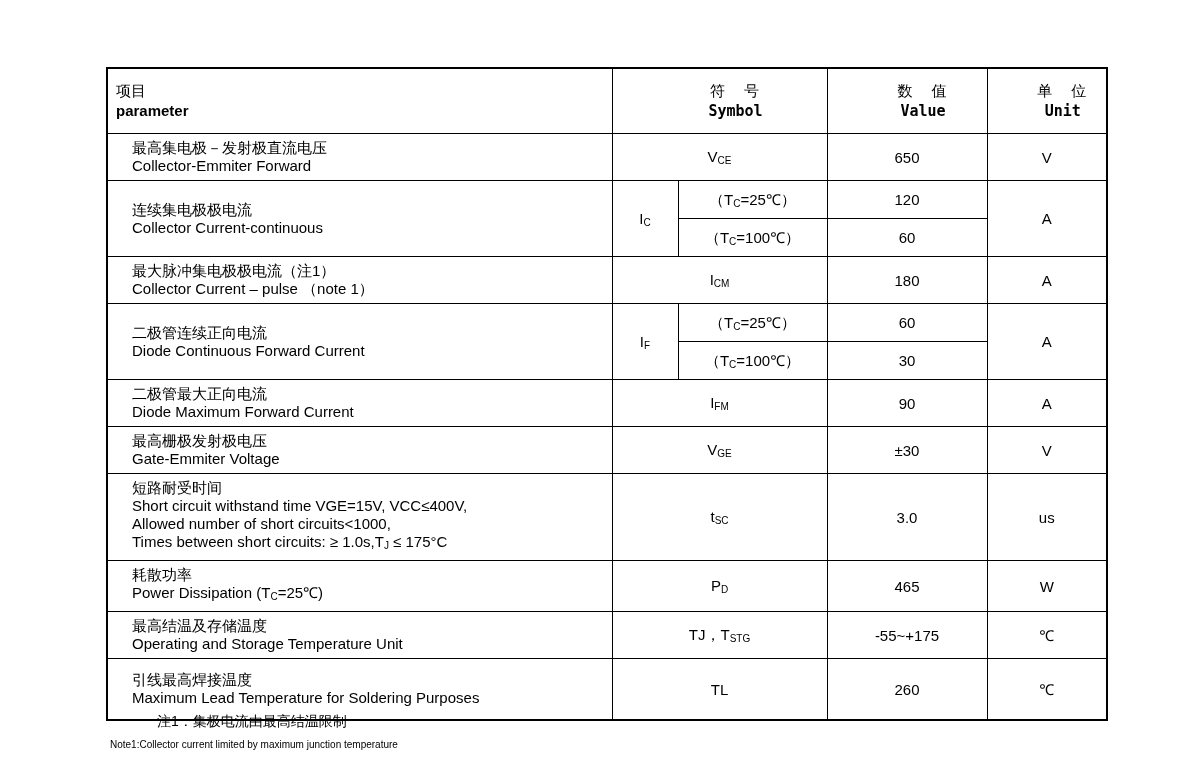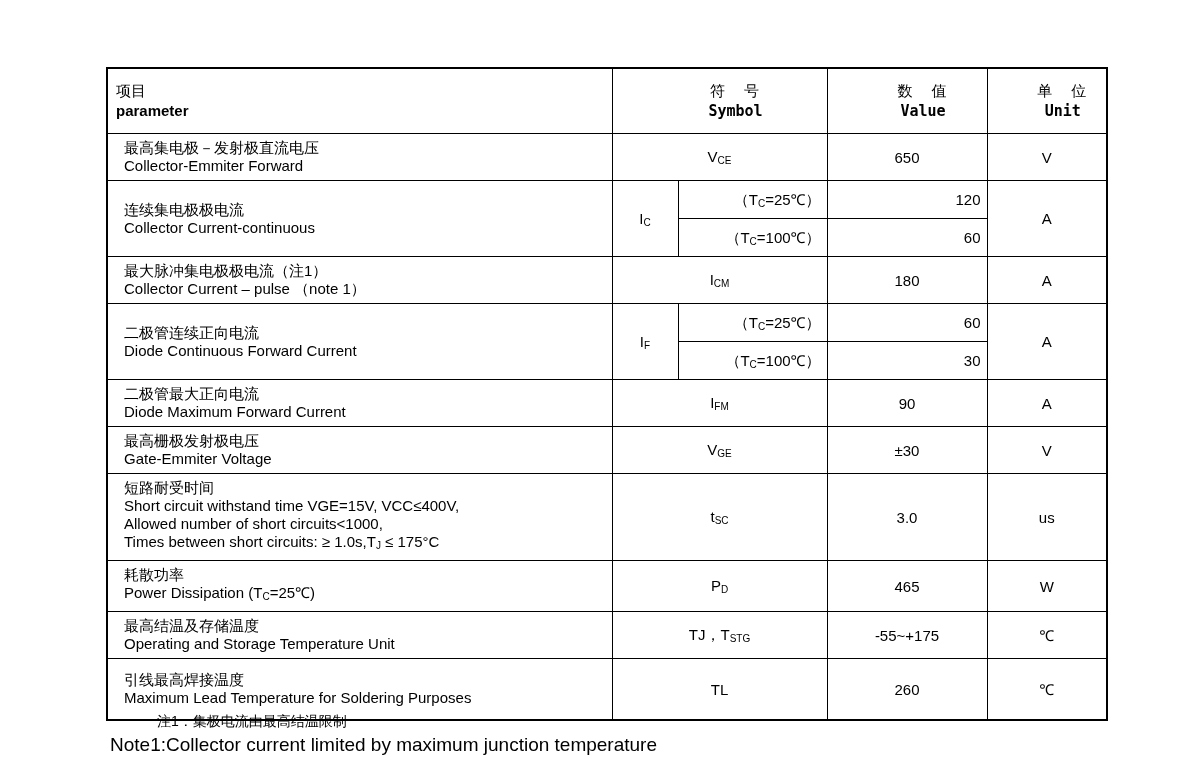--- a/index.html
+++ b/index.html
@@ -54,35 +54,35 @@
     font-family: "DejaVu Sans Mono", monospace;
   }
   thead th.param .hen { font-family: "Liberation Sans", sans-serif; }
   thead th:not(.param) { text-align: center; padding-left: 36px; }
   thead th:not(.param) .hzh { letter-spacing: 2px; }
 
   
   tbody td { font-size: 15px; padding: 5px 6px; }
   tbody td.param {
     text-align: left;
-    padding: 5px 16px;
+    padding: 5px 24px;
   }
   tbody td.param .line { line-height: 18px; }
   tbody td.sym, tbody td.cond, tbody td.val, tbody td.unit { text-align: center; }
   tbody td sub { font-size: 10px; vertical-align: -2px; letter-spacing: 0; margin-top: 13px; }
-  tbody tr.subrow td.cond, tbody tr.subrow td.val { height: 27px; text-align: right; }
+  tbody tr.subrow td.cond, tbody tr.subrow td.val { height: 27px; }
   tbody tr:last-child td { height: 50px; }
 
   .notes {
     position: absolute;
     left: 110px;
     top: 710px;
   }
   .note-zh { font-size: 14px; line-height: 23px; margin-left: 47px; }
-  .note-en { font-size: 19px; line-height: 23px; }
+  .note-en { font-size: 10px; line-height: 23px; }
 </style>
 </head>
 <body>
 
 <div class="page">
 
 
   <table class="ratings">
     <colgroup>
       <col style="width:505px">

